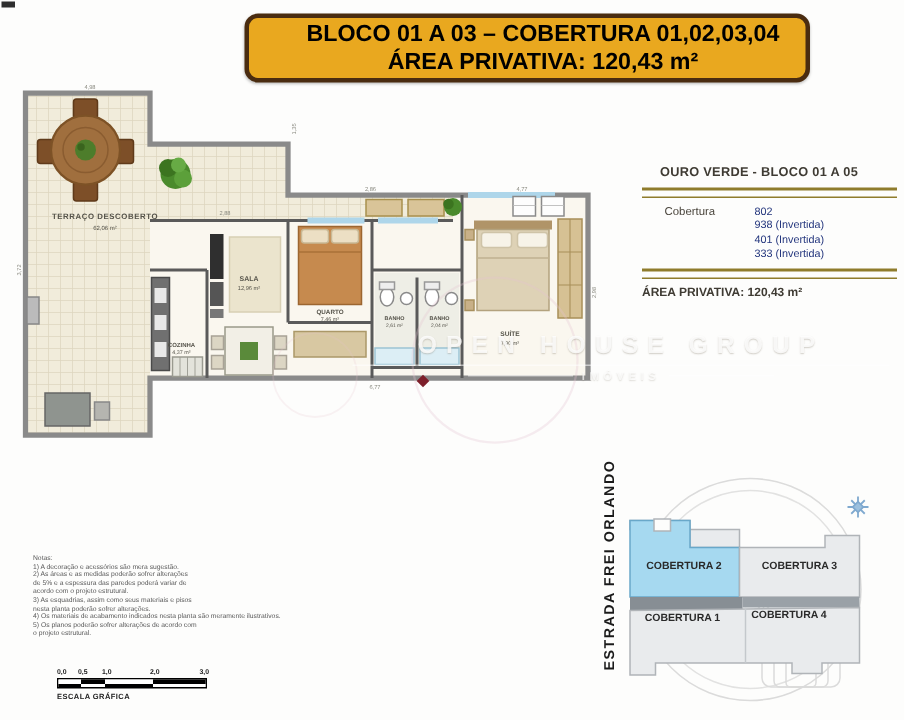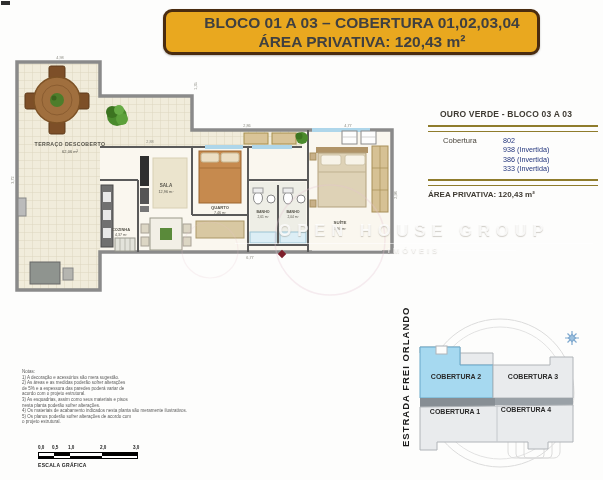--- a/index.html
+++ b/index.html
@@ -5,21 +5,21 @@
   html,body{margin:0;padding:0;background:#fff;}
   #page{position:relative;width:603px;height:480px;background:#fdfdfc;overflow:hidden;
         font-family:"Liberation Sans",sans-serif;}
   
   #corner-mark{position:absolute;left:1px;top:1px;width:9px;height:4px;background:#2e2e2e;}
   
   #banner{position:absolute;left:163px;top:9px;width:377px;height:46px;background:#e9a81f;
           border:3px solid #4a2c10;border-radius:9px;display:flex;flex-direction:column;
           justify-content:center;align-items:center;box-sizing:border-box;
           box-shadow:0 1px 2px rgba(0,0,0,.25);}
-  #banner .l1,#banner .l2{color:#404040;font-weight:bold;font-size:15.5px;line-height:19px;white-space:nowrap;margin-left:21px;}
+  #banner .l1,#banner .l2{color:#000000;font-weight:bold;font-size:15.5px;line-height:19px;white-space:nowrap;margin-left:21px;}
   
   #info-panel{position:absolute;left:420px;top:104px;width:182px;height:100px;color:#3f3b33;}
   #info-title{position:absolute;left:20px;top:5px;font-size:8.5px;font-weight:bold;letter-spacing:.2px;}
   .olive-rule{position:absolute;left:8px;width:170px;height:4px;border-top:2px solid #8f7c2c;border-bottom:1px solid #8f7c2c;}
   #rule1{top:21px;} #rule2{top:75px;}
   #cobertura-label{position:absolute;left:23px;top:32px;font-size:7.6px;font-weight:normal;color:#4a453c;}
   #unit-list{position:absolute;left:83px;top:32px;font-size:7.2px;font-weight:normal;color:#24367d;line-height:9.3px;}
   #area-privativa{position:absolute;left:8px;top:86px;font-size:8px;font-weight:bold;}
   
   #notes{position:absolute;left:22px;top:369px;font-size:4.5px;line-height:5.6px;color:#5a5a5a;}
@@ -257,27 +257,27 @@
       </g>
     </g>
   </svg>
 
   <div id="banner">
     <div class="l1">BLOCO 01 A 03 – COBERTURA 01,02,03,04</div>
     <div class="l2">ÁREA PRIVATIVA: 120,43 m²</div>
   </div>
 
   <div id="info-panel">
-    <div id="info-title">OURO VERDE - BLOCO 03 A 03</div>
+    <div id="info-title">OURO VERDE - BLOCO 01 A 05</div>
     <div id="rule1" class="olive-rule"></div>
     <div id="cobertura-label">Cobertura</div>
     <div id="unit-list">
       <div>802</div>
       <div>938 (Invertida)</div>
-      <div>386 (Invertida)</div>
+      <div>401 (Invertida)</div>
       <div>333 (Invertida)</div>
     </div>
     <div id="rule2" class="olive-rule"></div>
     <div id="area-privativa">ÁREA PRIVATIVA: 120,43 m²</div>
   </div>
 
   <div id="watermark">
     <div id="wm1">OPEN HOUSE GROUP</div>
     <div id="wm-line"></div>
     <div id="wm2-row">

